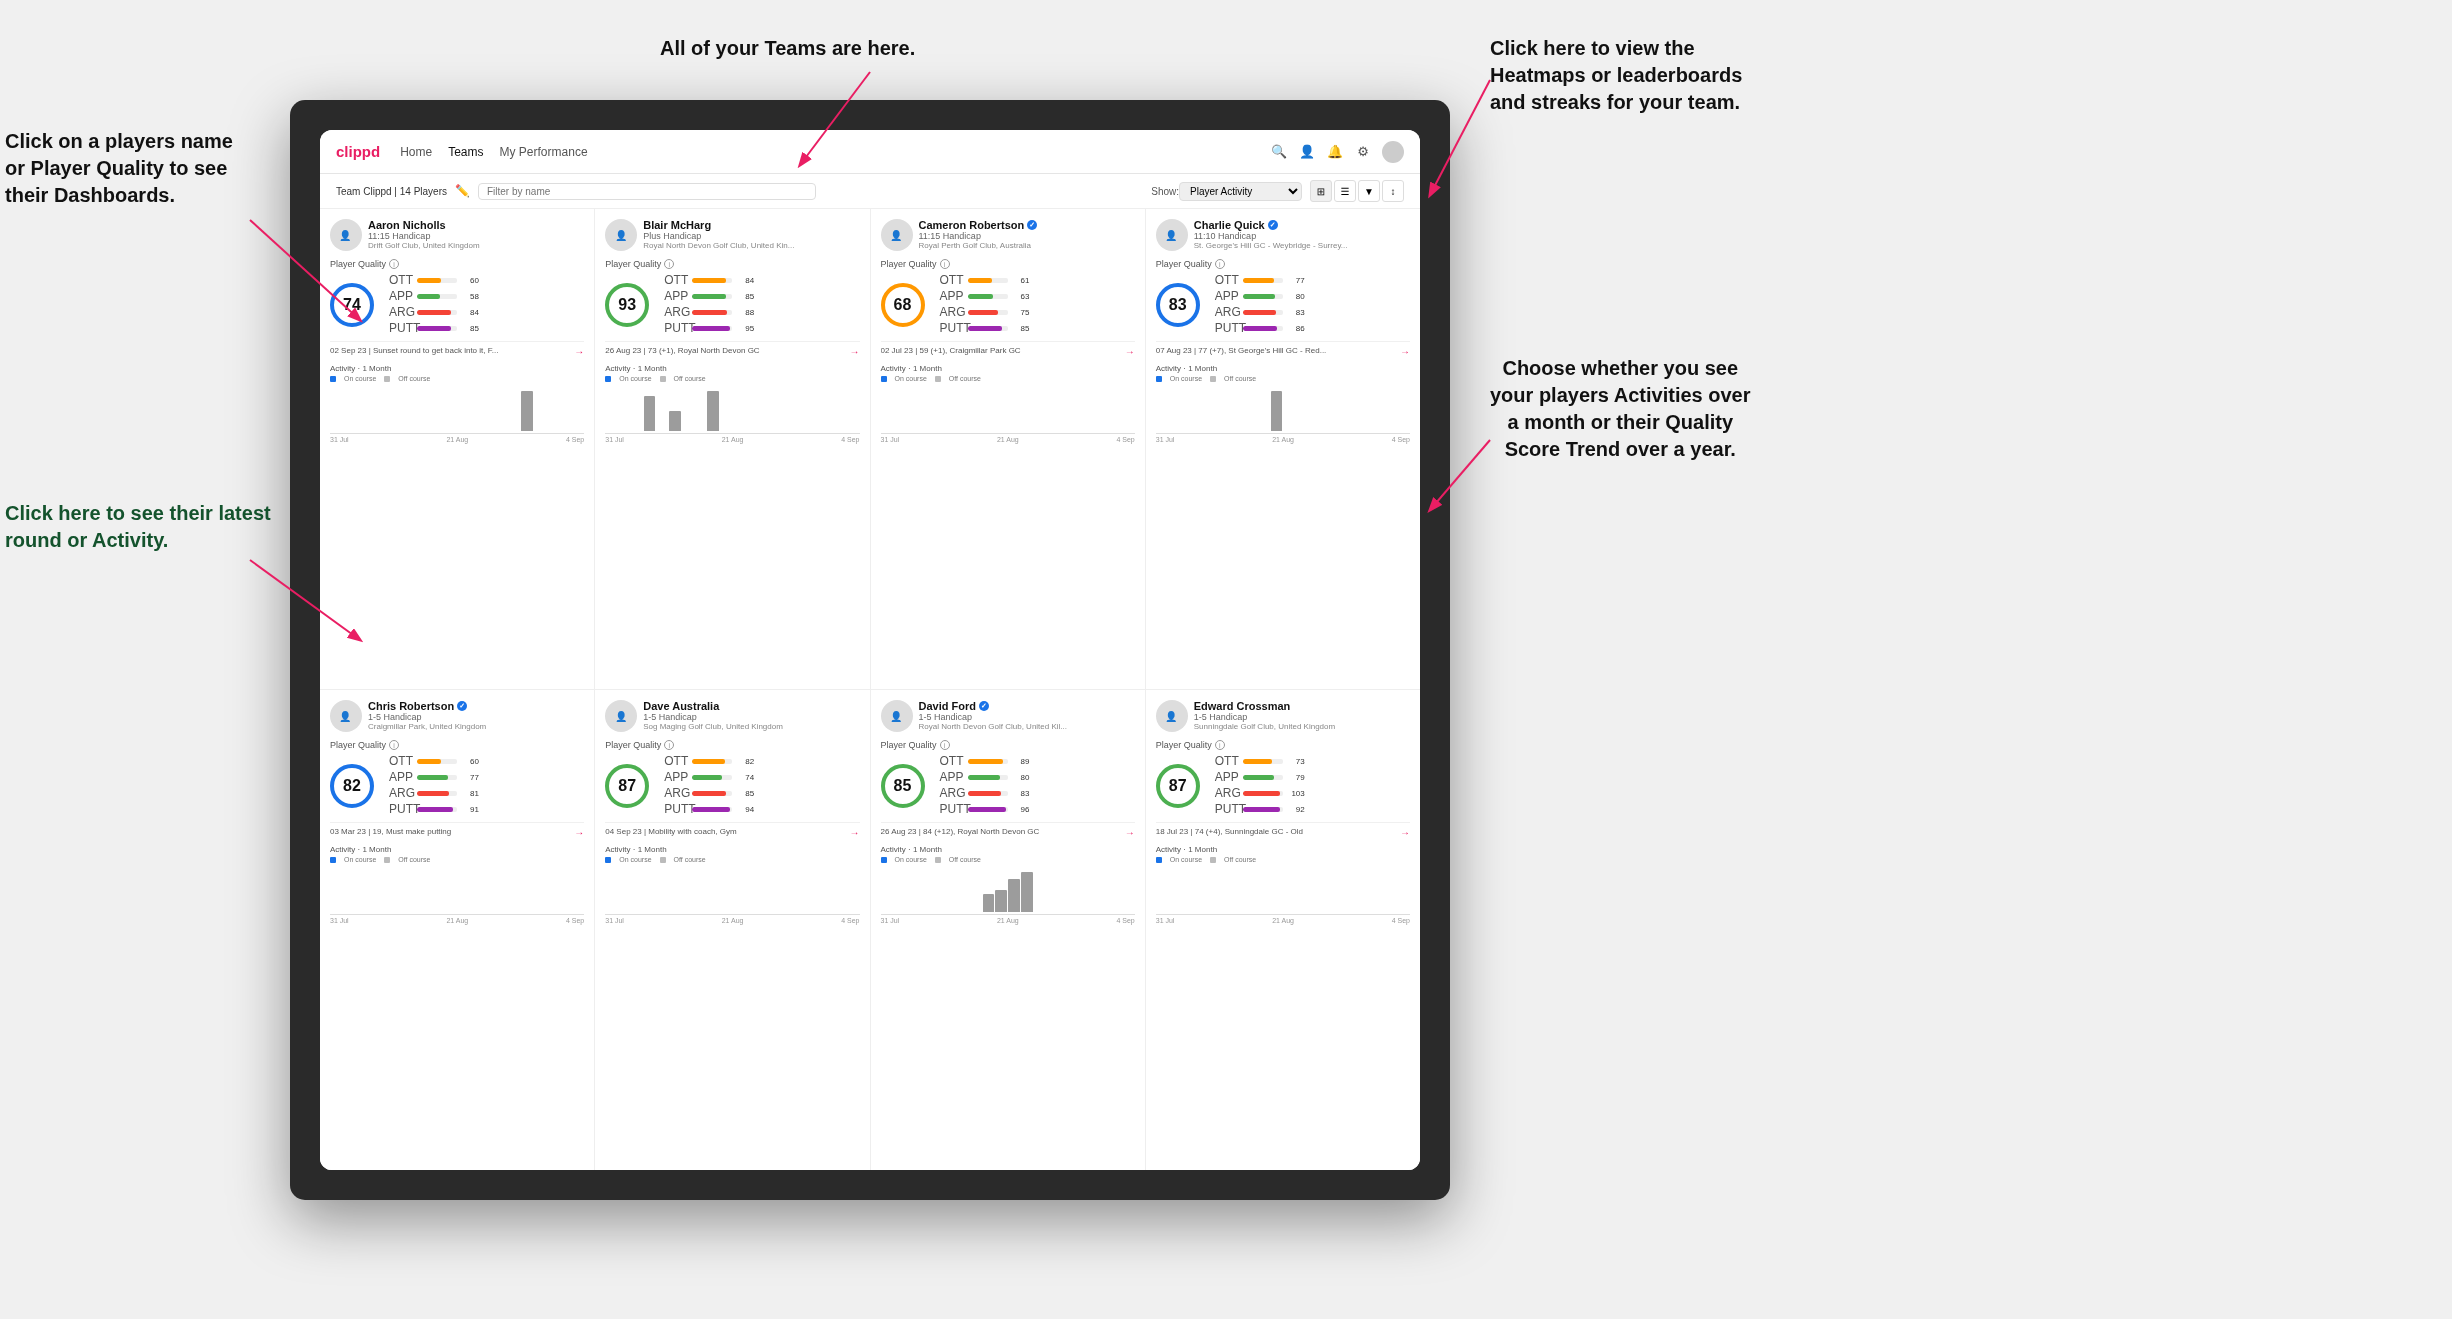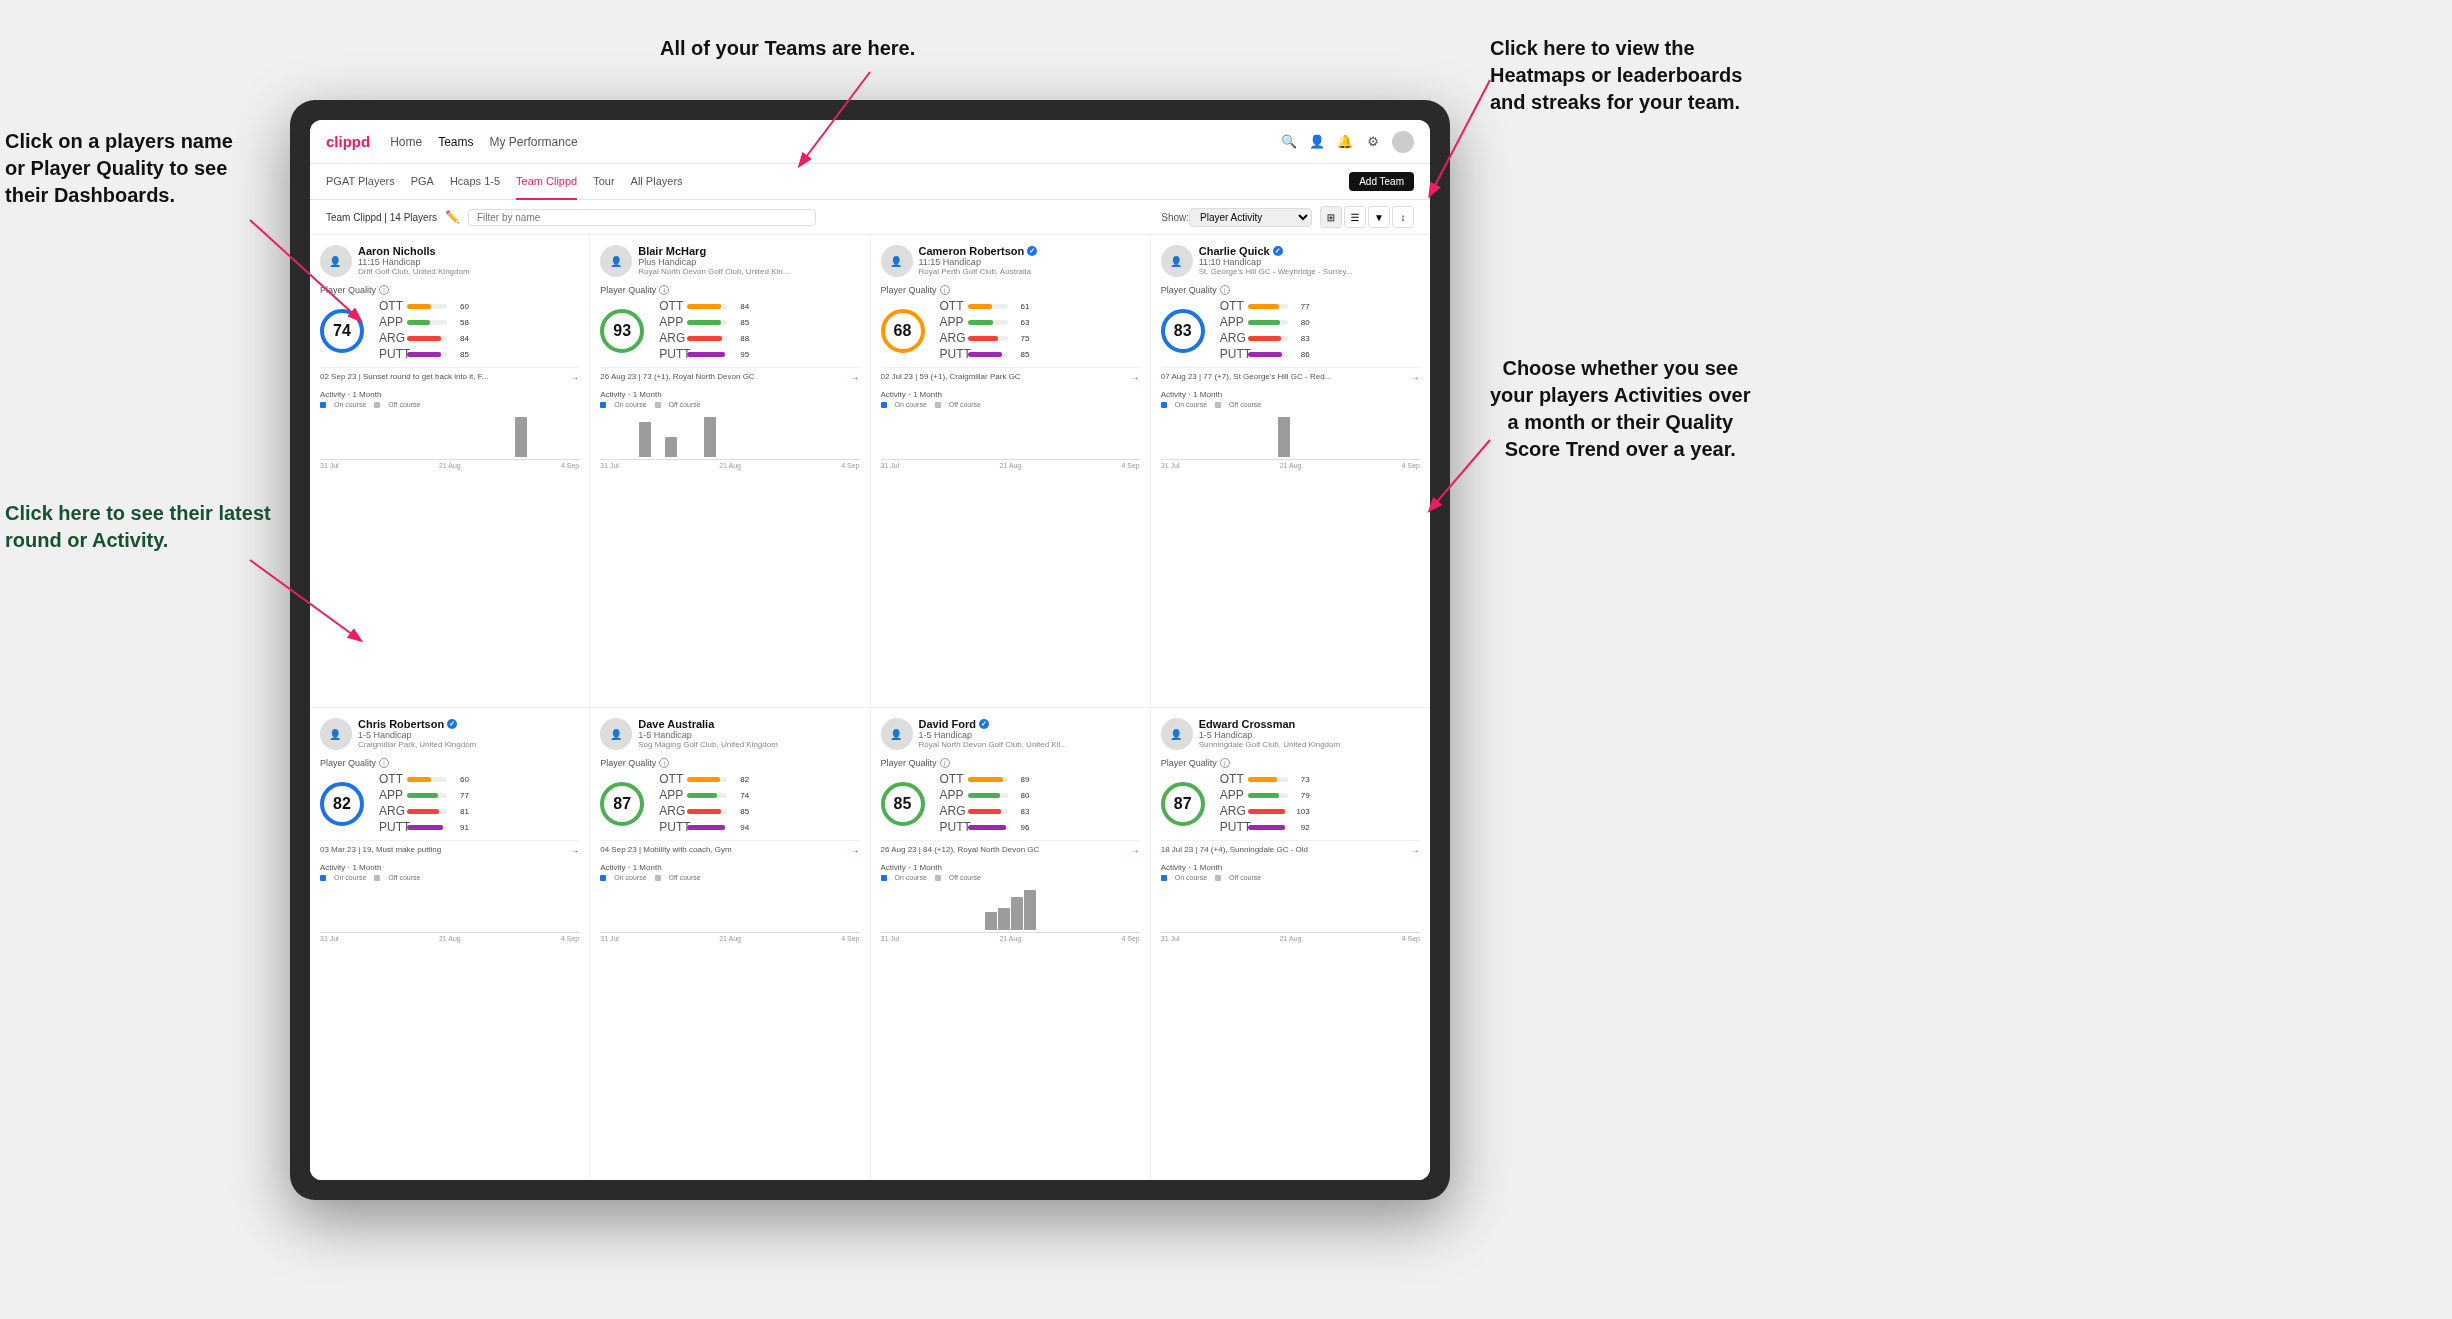--- a/index.html
+++ b/index.html
@@ -13,23 +13,23 @@
     }
 
     
     .ipad-frame {
       position: absolute;
       left: 290px;
       top: 100px;
       width: 1160px;
       height: 1100px;
       background: #2a2a2a;
-      border-radius: 25px;
+      border-radius: 15px;
       box-shadow: 0 20px 60px rgba(0,0,0,0.4);
-      padding: 20px;
+      padding: 30px;
     }
     .ipad-screen {
       width: 100%;
       height: 100%;
       background: #fff;
       border-radius: 12px;
       overflow: hidden;
       display: flex;
       flex-direction: column;
     }
@@ -386,30 +386,20 @@
       </div>
       <div class="nav-icons">
         <div class="nav-icon">🔍</div>
         <div class="nav-icon">👤</div>
         <div class="nav-icon">🔔</div>
         <div class="nav-icon">⚙</div>
         <div class="nav-avatar"></div>
       </div>
     </div>
 
-    <div class="sub-nav">
-      <span class="sub-nav-link">PGAT Players</span>
-      <span class="sub-nav-link">PGA</span>
-      <span class="sub-nav-link">Hcaps 1-5</span>
-      <span class="sub-nav-link active">Team Clippd</span>
-      <span class="sub-nav-link">Tour</span>
-      <span class="sub-nav-link">All Players</span>
-      <div class="sub-nav-spacer"></div>
-      <button class="add-team-btn">Add Team</button>
-    </div>
 
     <div class="toolbar">
       <span class="toolbar-label">Team Clippd | 14 Players</span>
       <span class="toolbar-edit">✏️</span>
       <input class="toolbar-search" placeholder="Filter by name" style="">
       <div class="toolbar-spacer"></div>
       <div class="toolbar-show">
         <span>Show:</span>
         <select class="toolbar-dropdown">
           <option>Player Activity</option>

